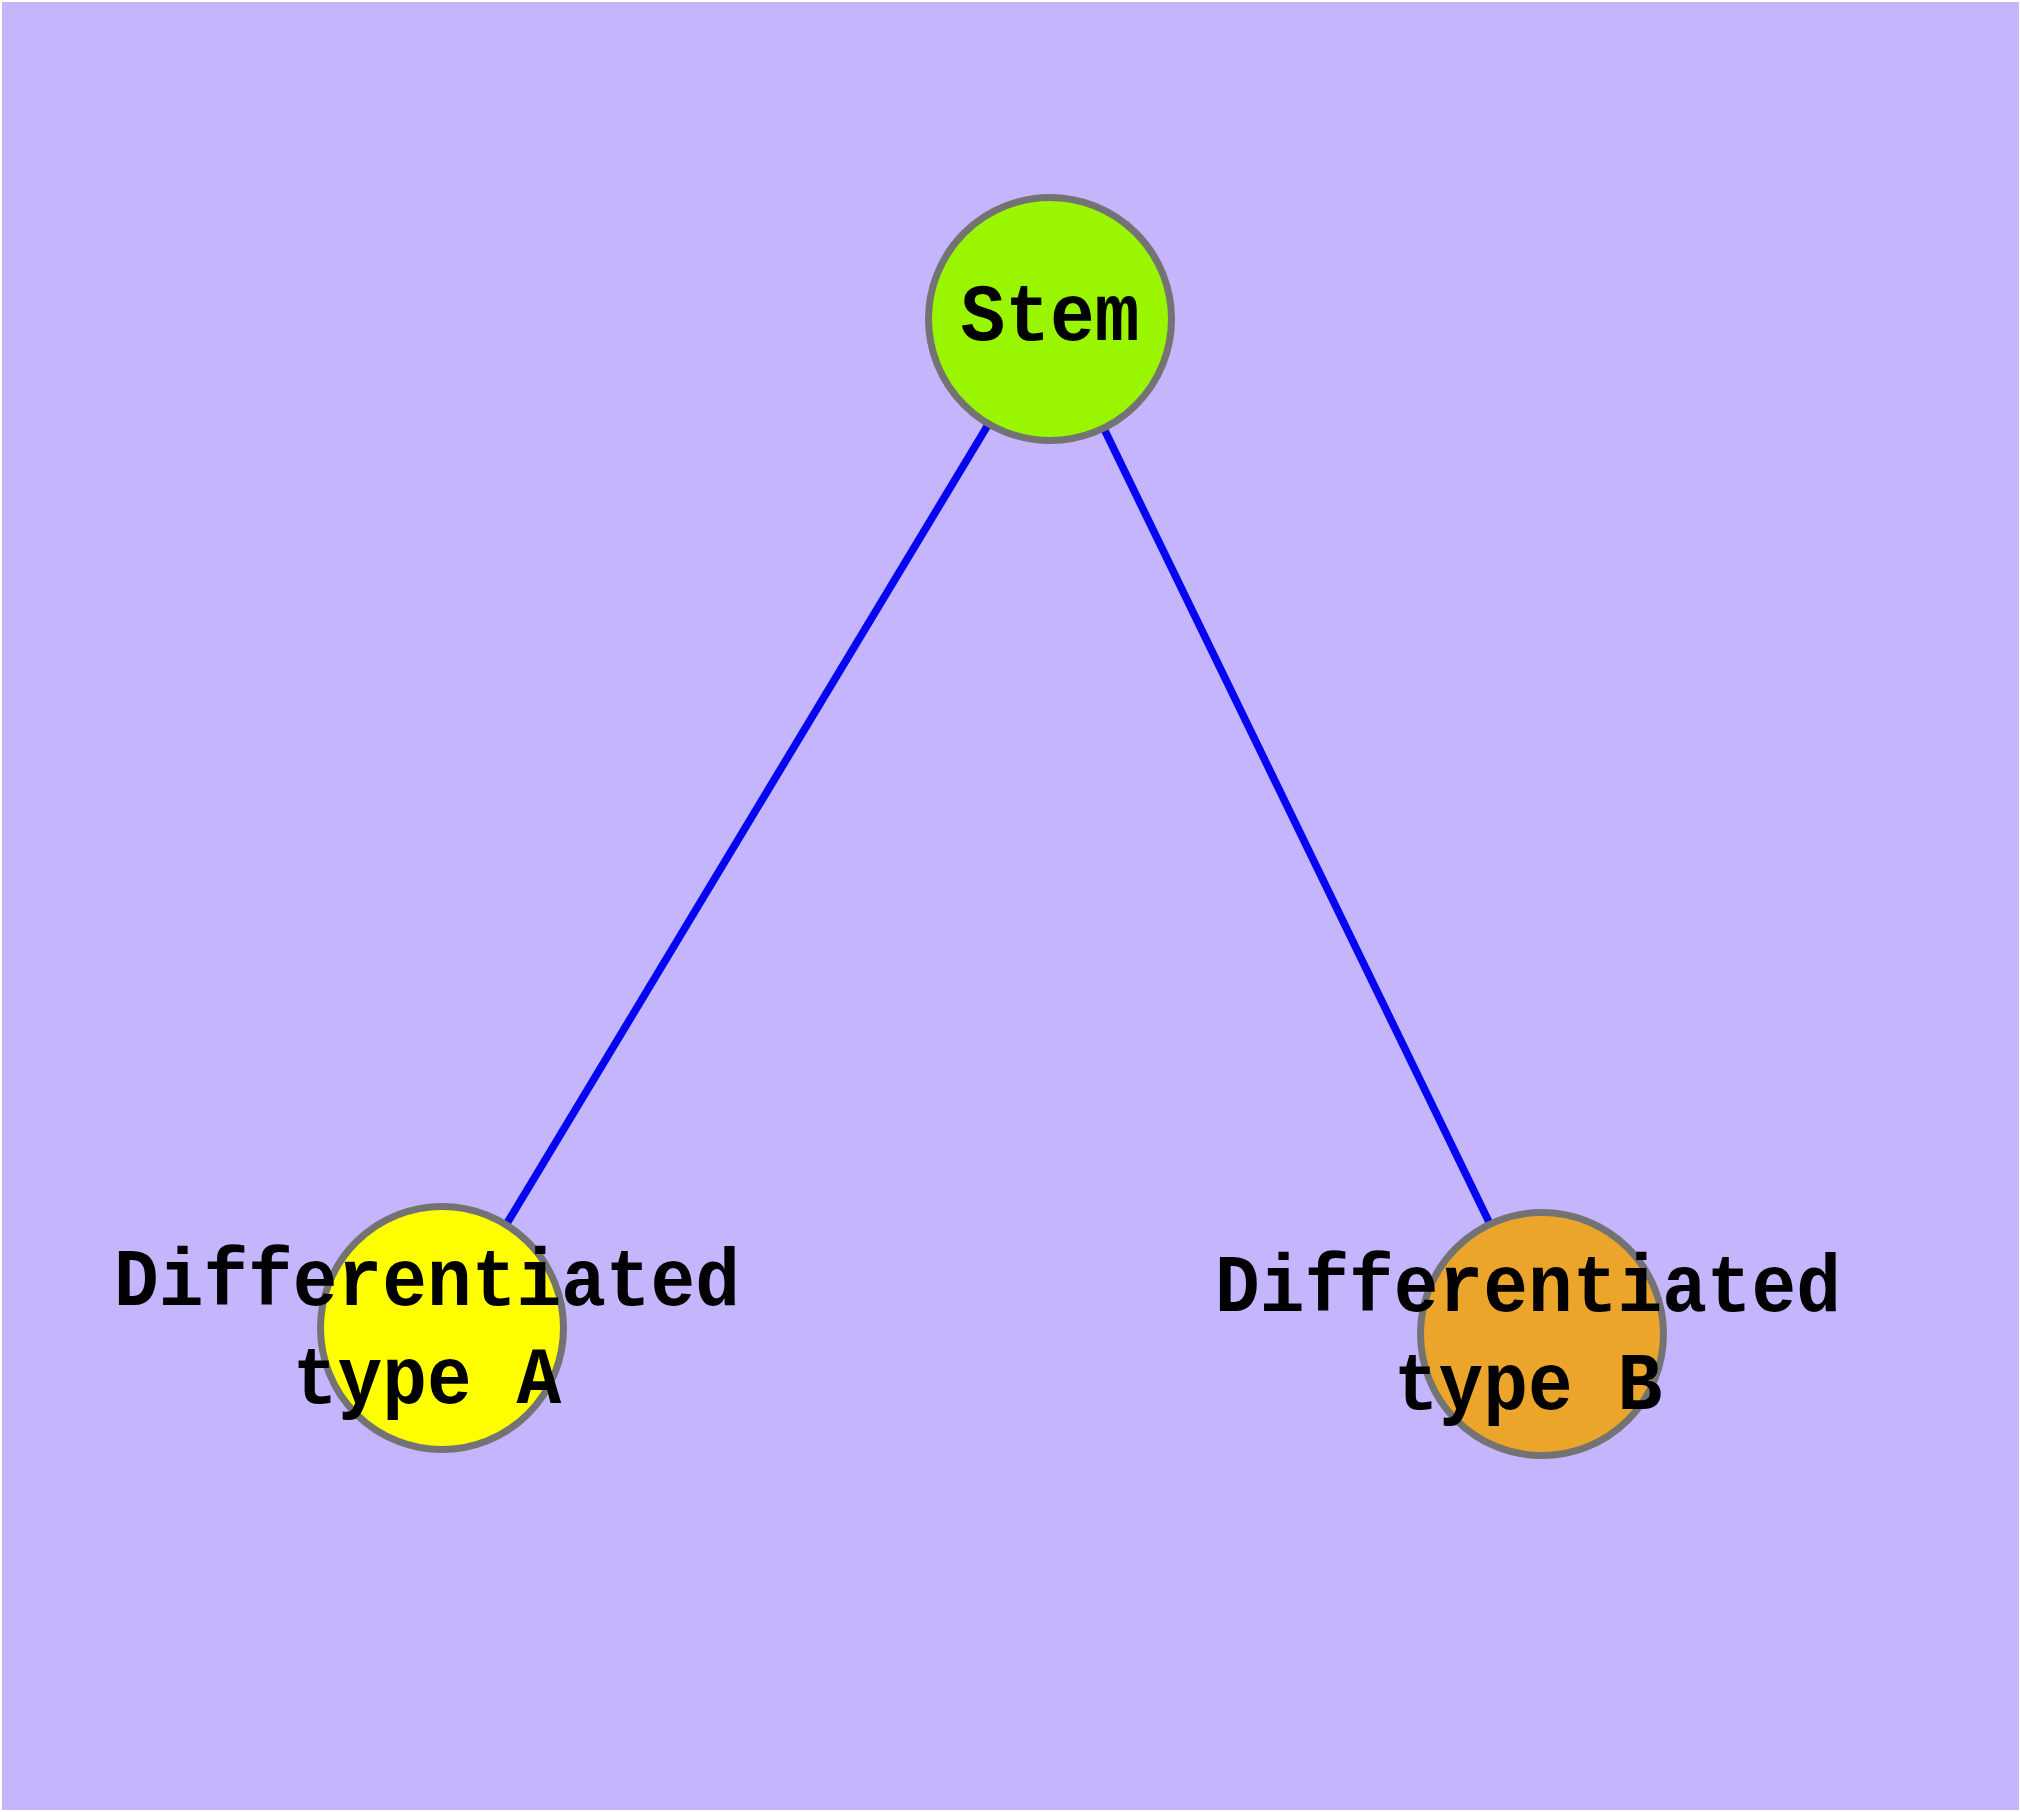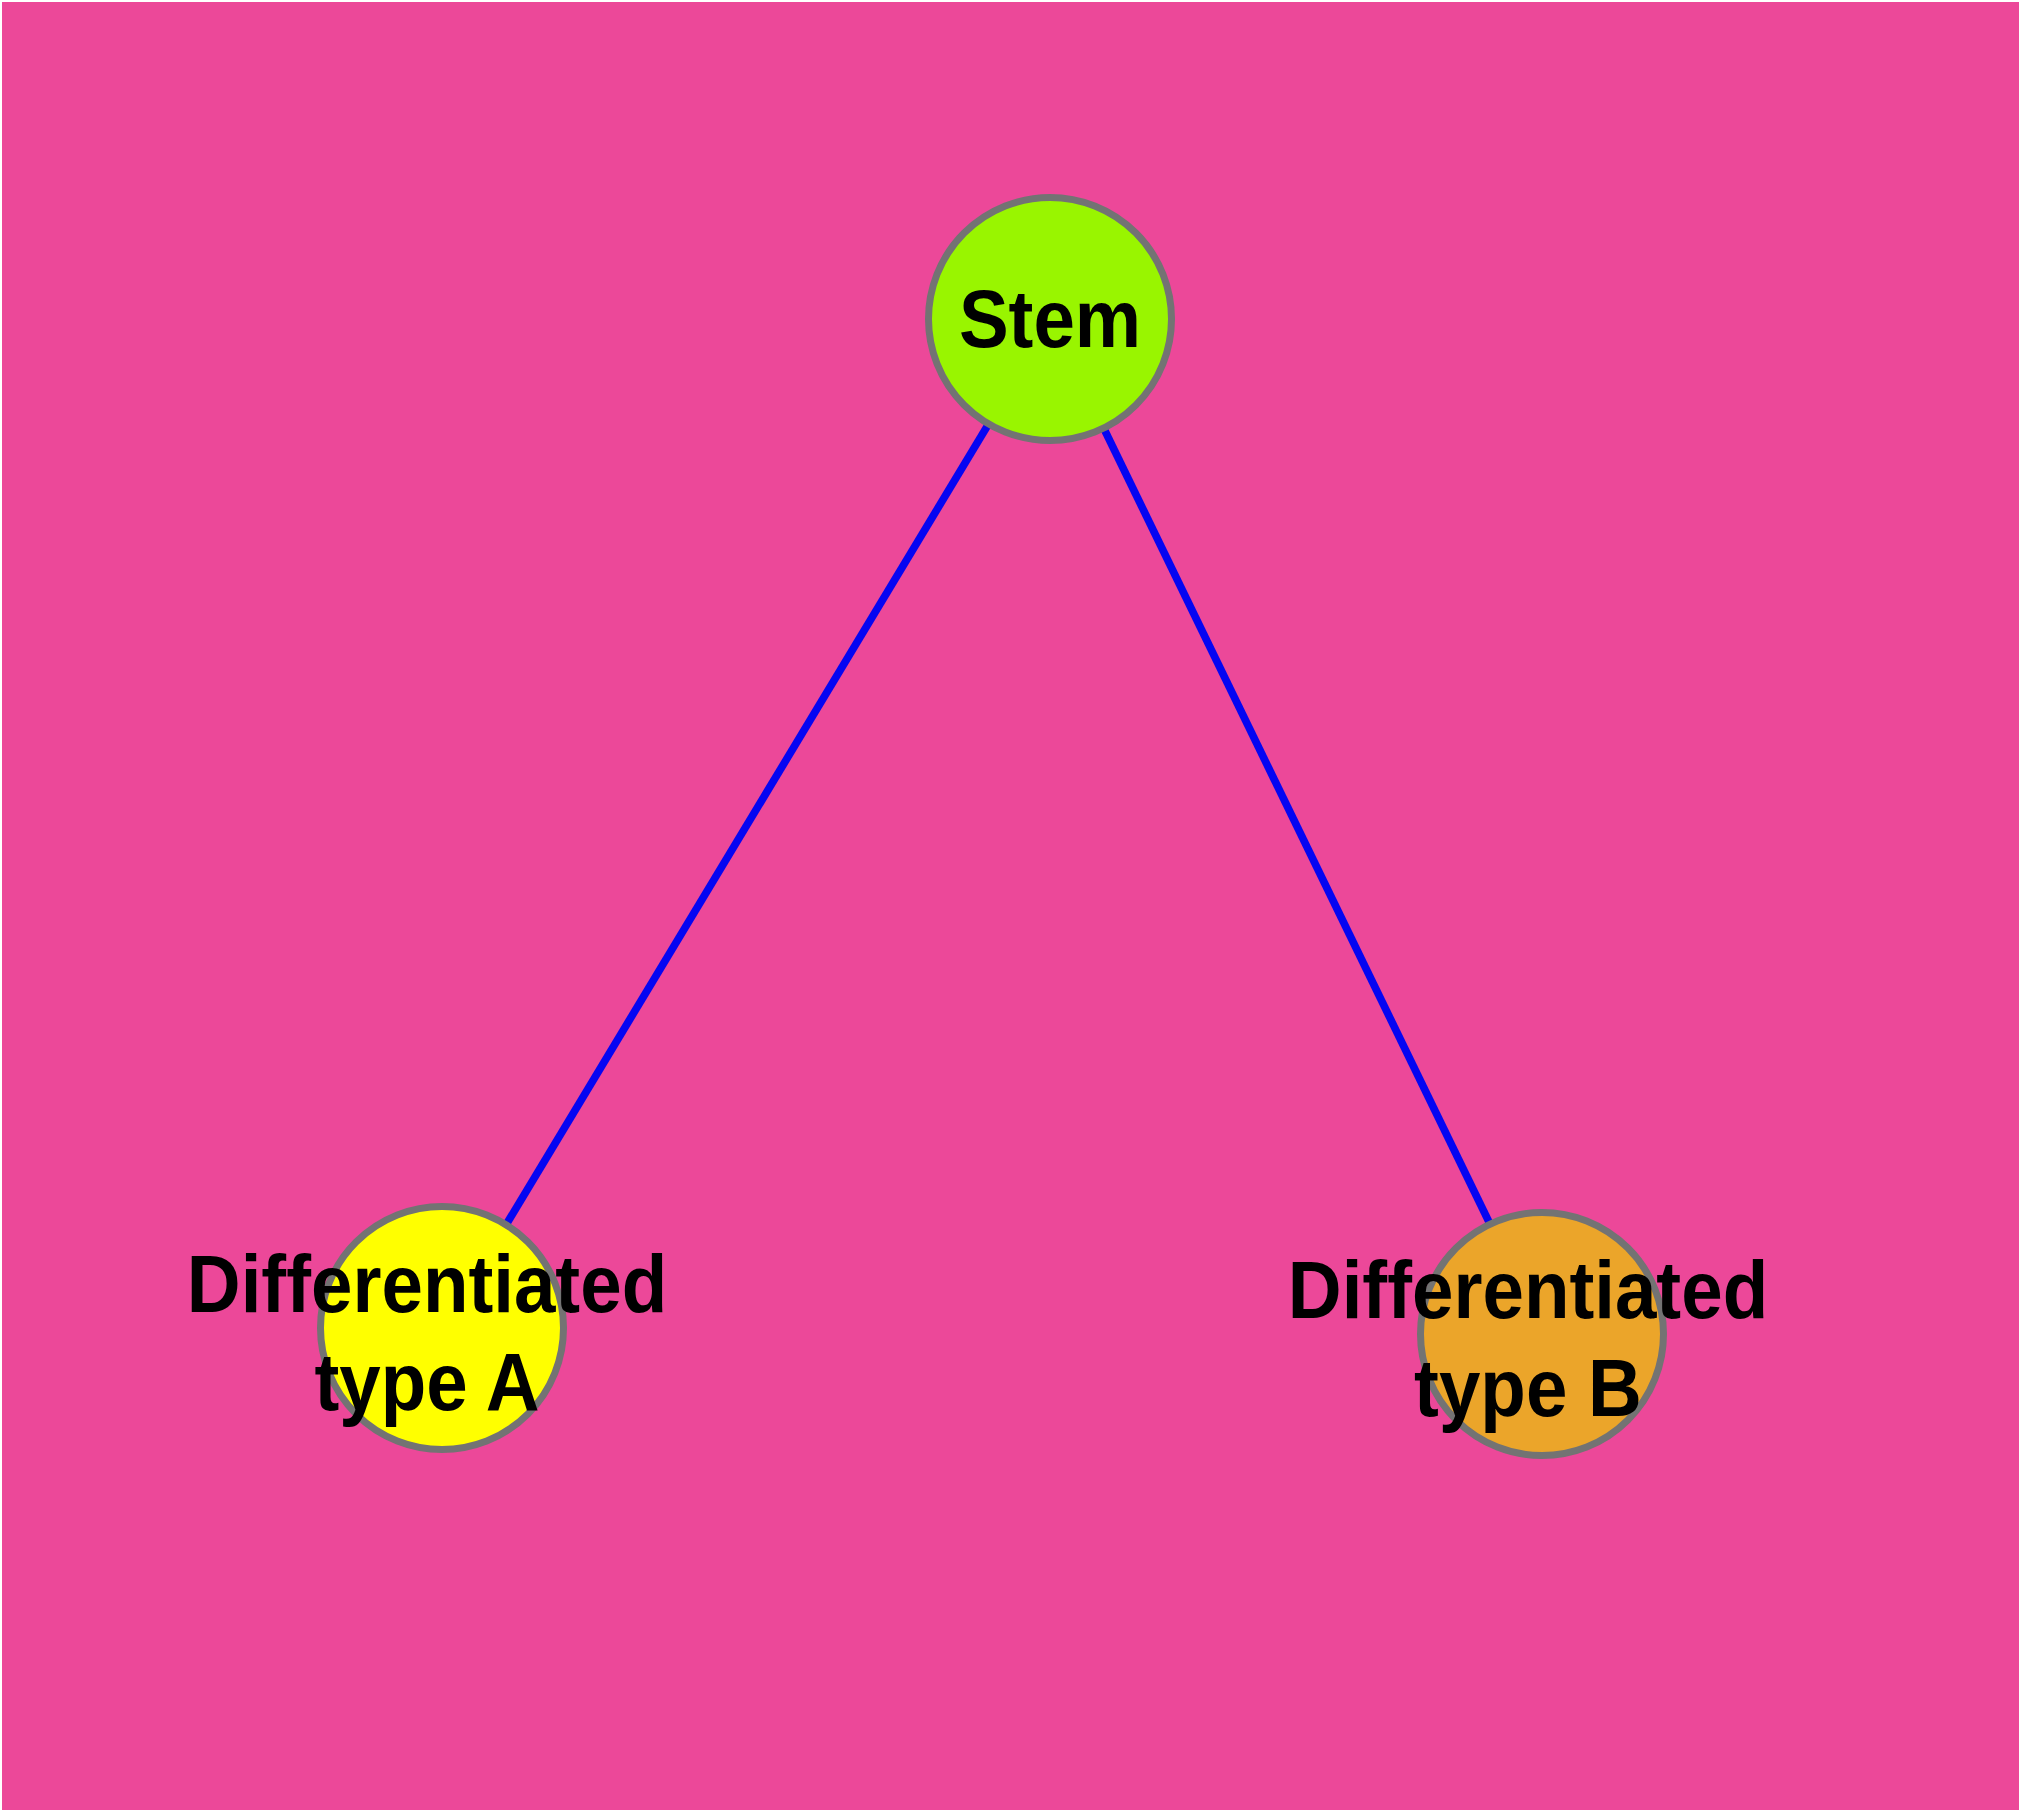--- a/index.html
+++ b/index.html
@@ -45,21 +45,21 @@
   .lbl-line {
     display: block;
   }
   .lbl-line:empty {
     display: none;
   }
 </style>
 </head>
 <body>
 
-<div id="stage" style="background: #ec4899;">
+<div id="stage" style="background: #c4b5fd; font-family: Liberation Mono, monospace;">
 
   <svg id="edges-layer" xmlns="http://www.w3.org/2000/svg" viewBox="0 0 2378 2132" width="2015" height="1807">
     <line class="edge" x1="1237" y1="375" x2="520" y2="1565" stroke="#0505f2" stroke-width="9"></line>
     <line class="edge" x1="1237" y1="375" x2="1818" y2="1572" stroke="#0505f2" stroke-width="9"></line>
   </svg>
 
   <div class="node" style="left: 923px; top: 192px; width: 236px; height: 236px; background: rgb(153, 245, 0); border-color: rgb(115, 115, 115); border-width: 7.6px;"></div>
   <div class="node" style="left: 315px; top: 1201px; width: 236px; height: 236px; background: rgb(255, 255, 0); border-color: rgb(115, 115, 115); border-width: 7.6px;"></div>
   <div class="node" style="left: 1415px; top: 1207px; width: 236px; height: 236px; background: rgb(235, 165, 42); border-color: rgb(115, 115, 115); border-width: 7.6px;"></div>
 

